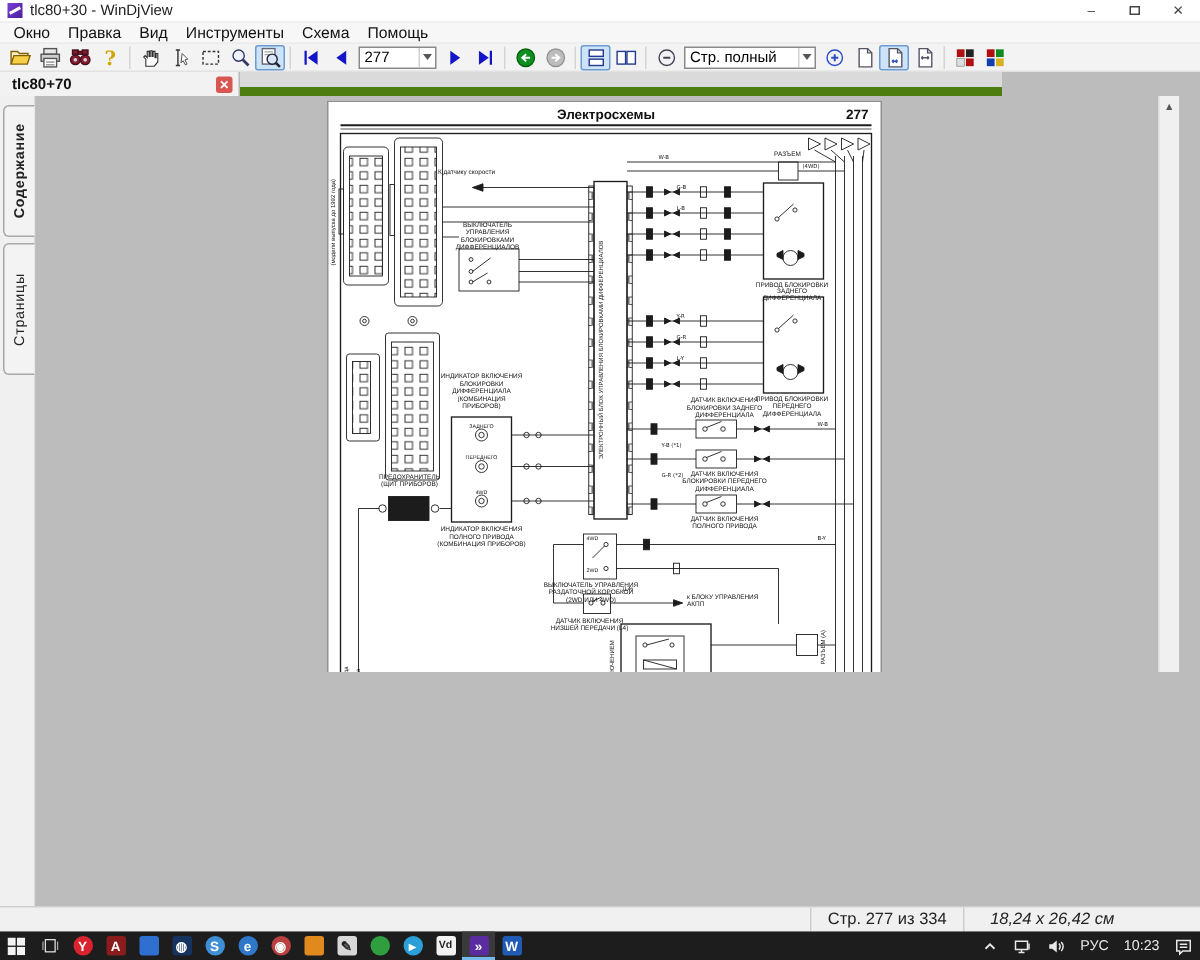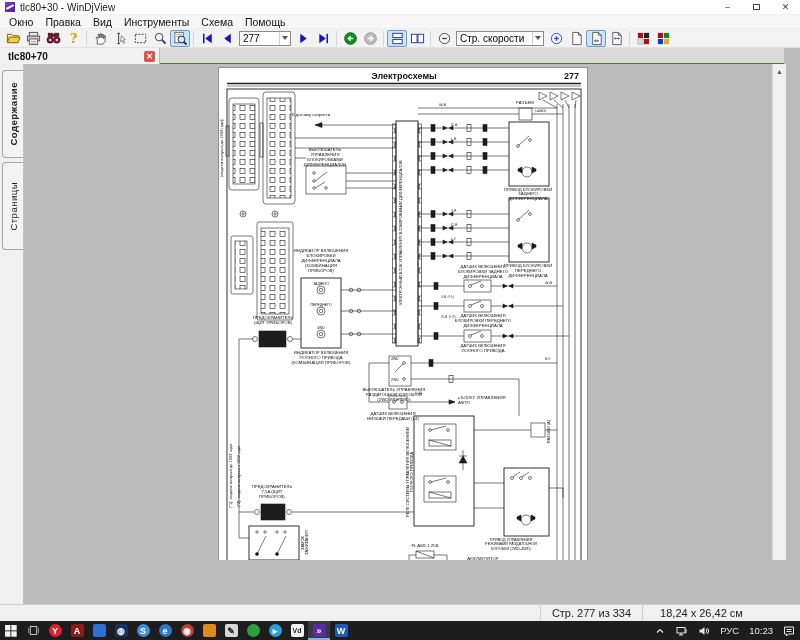--- a/index.html
+++ b/index.html
@@ -26,51 +26,51 @@
   .tb-btn.active { background:#cde3f7; border-color:#6b9bd1; }
   .tb-sep { width:1px; height:15px; background:#d4d4d4; margin:0 3px; flex:0 0 auto;}
   .combo { height:15px; background:#fff; border:1px solid #8a8a8a; display:flex; align-items:center; margin:0 2px; flex:0 0 auto;}
   .combo-val { font-size:10px; padding:0 3px; white-space:nowrap; flex:1;}
   .combo-arrow { width:11px; height:13px; display:flex; align-items:center; justify-content:center; border-left:1px solid #d0d0d0;}
   .combo-arrow:before { content:""; border:3px solid transparent; border-top:4px solid #555; margin-top:3px;}
   #page-combo { width:52px; }
   #zoom-combo { width:88px; }
 
   
-  #tabbar { position:absolute; left:0; top:48px; width:784px; height:16px; background:#dadada; border-bottom:1px solid #4d7c0f; display:flex;}
+  #tabbar { position:absolute; left:0; top:48px; width:668px; height:16px; background:#dadada; border-bottom:6px solid #4d7c0f; display:flex;}
   #doc-tab { width:160px; height:16px; background:#f2f2f2; border-right:1px solid #b8b8b8; display:flex; align-items:center; padding:0 4px 0 8px;}
   #doc-tab .tab-label { font-size:10px; font-weight:bold; color:#111; flex:1;}
   #tab-close { width:11px; height:11px; background:#d95650; border-radius:2px; color:#fff; font-size:8px; line-height:11px; text-align:center; font-weight:bold;}
 
   
   #content { position:absolute; left:0; top:64px; width:800px; height:540px; background:#bcbcbc; }
   #sidestrip { position:absolute; left:0; top:0; width:24px; height:540px; background:#f0f0f0; border-right:1px solid #c2c2c2;}
   .side-tab { position:absolute; left:2px; width:21px; background:#f3f3f3; border:1px solid #a6a6a6; border-right:none; border-radius:4px 0 0 4px; display:flex; align-items:center; justify-content:center;}
   .side-tab span { writing-mode:vertical-rl; transform:rotate(180deg); font-size:9.5px; color:#222; letter-spacing:0.5px;}
   .side-tab.active span { font-weight:bold; }
 
-  #workspace { position:absolute; left:25px; top:0; width:761px; height:496px; overflow:hidden; }
+  #workspace { position:absolute; left:25px; top:0; width:761px; height:384px; overflow:hidden; }
   #vscroll { position:absolute; right:0; top:0; width:14px; height:540px; background:#f0f0f0; border-left:1px solid #dcdcdc;}
   .scroll-arrow { position:absolute; left:0; width:13px; height:14px; display:flex; align-items:center; justify-content:center; color:#555; font-size:7px;}
 
   
   #page { position:absolute; left:193px; top:3px; width:370px; height:534px; background:#ffffff; border:1px solid #909090; }
   #diagram-svg { position:absolute; left:0; top:0; width:370px; height:534px; }
   .lbl { position:absolute; font-size:4.3px; line-height:1.15; color:#141414; text-align:center; }
   .lbl-l { text-align:left; }
   .vlbl { position:absolute; writing-mode:vertical-rl; transform:rotate(180deg); font-size:4px; line-height:1.1; color:#141414; text-align:center;}
   #pg-header { position:absolute; left:0; top:3px; width:370px; text-align:center; font-size:9px; font-weight:bold; color:#111;}
   #pg-number { position:absolute; right:8px; top:3px; font-size:9px; font-weight:bold; color:#111;}
   #pg-caption { position:absolute; left:0; top:515px; width:370px; text-align:center; font-size:6.5px; font-weight:bold; color:#111;}
 
   
   #statusbar { position:absolute; left:0; top:604px; width:800px; height:17px; background:#f0f0f0; border-top:1px solid #d0d0d0; display:flex; align-items:center; font-size:11px; color:#222;}
   .status-cell { height:17px; display:flex; align-items:center; justify-content:center; border-left:1px solid #cdcdcd; padding:0 8px;}
   #status-page { margin-left:auto; width:102px; }
-  #status-size { width:118px; margin-right:40px;}
+  #status-size { width:118px; margin-right:40px;font-style:italic;}
 
   
   #taskbar { position:absolute; left:0; top:621px; width:800px; height:19px; background:#1d1d1d; display:flex; align-items:center;}
   .tb-task { width:22px; height:19px; display:flex; align-items:center; justify-content:center; flex:0 0 auto;}
   .task-ico { width:13px; height:13px; border-radius:2px; display:flex; align-items:center; justify-content:center; font-size:9px; font-weight:bold; color:#fff;}
   .task-ico.circle { border-radius:50%; }
   .tb-task.active { background:#3a3a3a; box-shadow:inset 0 -2px 0 #76b9ed; }
   #tray { margin-left:auto; display:flex; align-items:center; height:19px; }
   .tray-item { display:flex; align-items:center; justify-content:center; height:19px; padding:0 5px; color:#e8e8e8; font-size:9.5px;text-align:center;}
   .tray-item svg { width:12px; height:12px; }
@@ -219,21 +219,21 @@
         </svg>
       </div>
       <div class="tb-sep"></div>
       <div class="tb-btn">
         <svg viewBox="0 0 16 16">
           <circle cx="8" cy="8" r="5.5" fill="none" stroke="#445"></circle>
           <line x1="5.5" y1="8" x2="10.5" y2="8" stroke="#445" stroke-width="1.4"></line>
         </svg>
       </div>
       <div class="combo" id="zoom-combo">
-        <span class="combo-val">Стр. скорости</span>
+        <span class="combo-val">Стр. полный</span>
         <span class="combo-arrow"></span>
       </div>
       <div class="tb-btn">
         <svg viewBox="0 0 16 16">
           <circle cx="8" cy="8" r="5.5" fill="none" stroke="#2a4cc8"></circle>
           <line x1="5.5" y1="8" x2="10.5" y2="8" stroke="#2a4cc8" stroke-width="1.4"></line>
           <line x1="8" y1="5.5" x2="8" y2="10.5" stroke="#2a4cc8" stroke-width="1.4"></line>
         </svg>
       </div>
       <div class="tb-btn">

